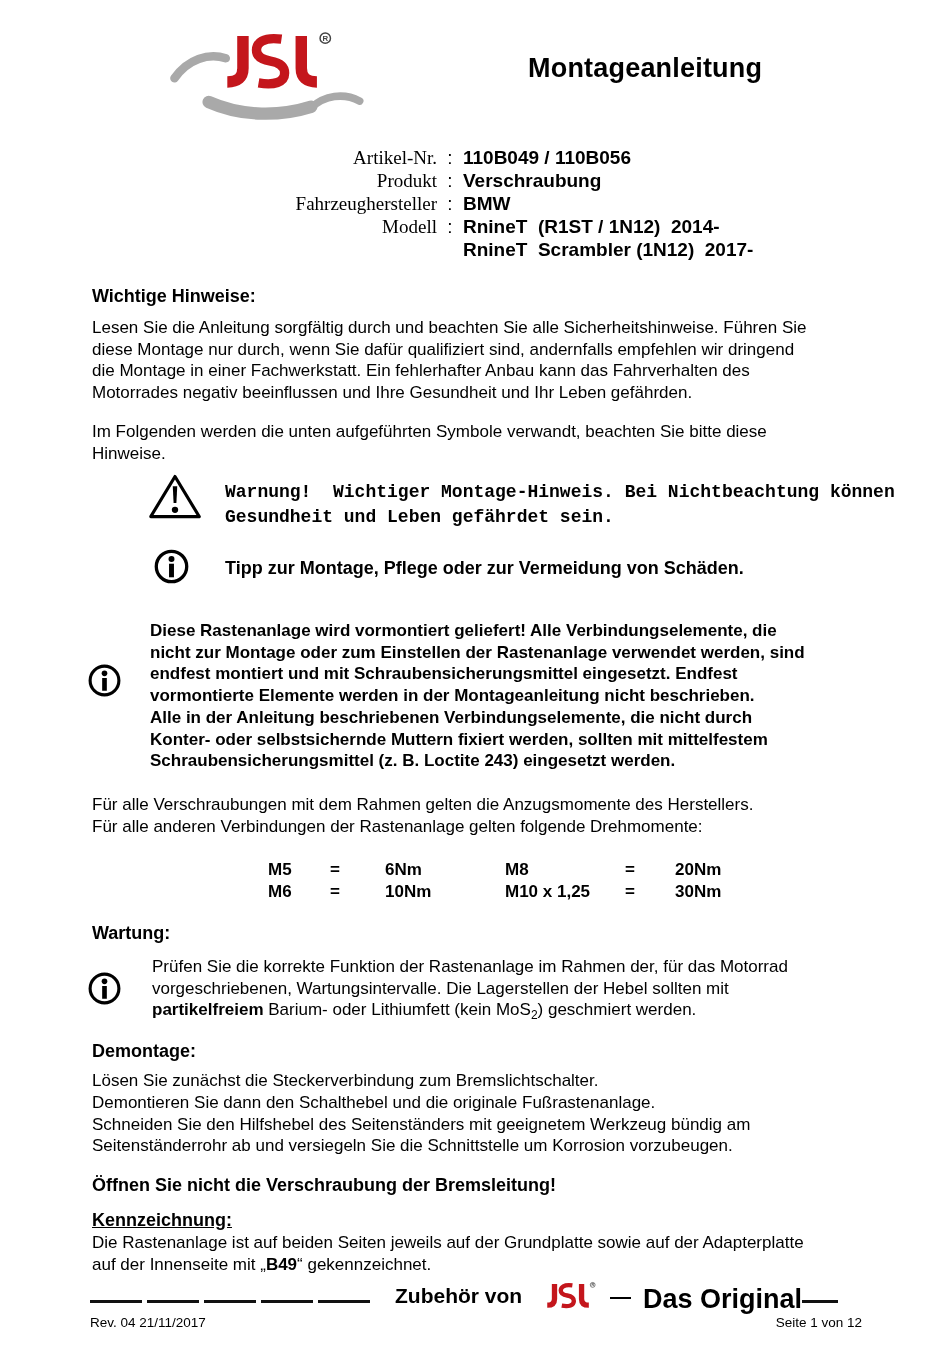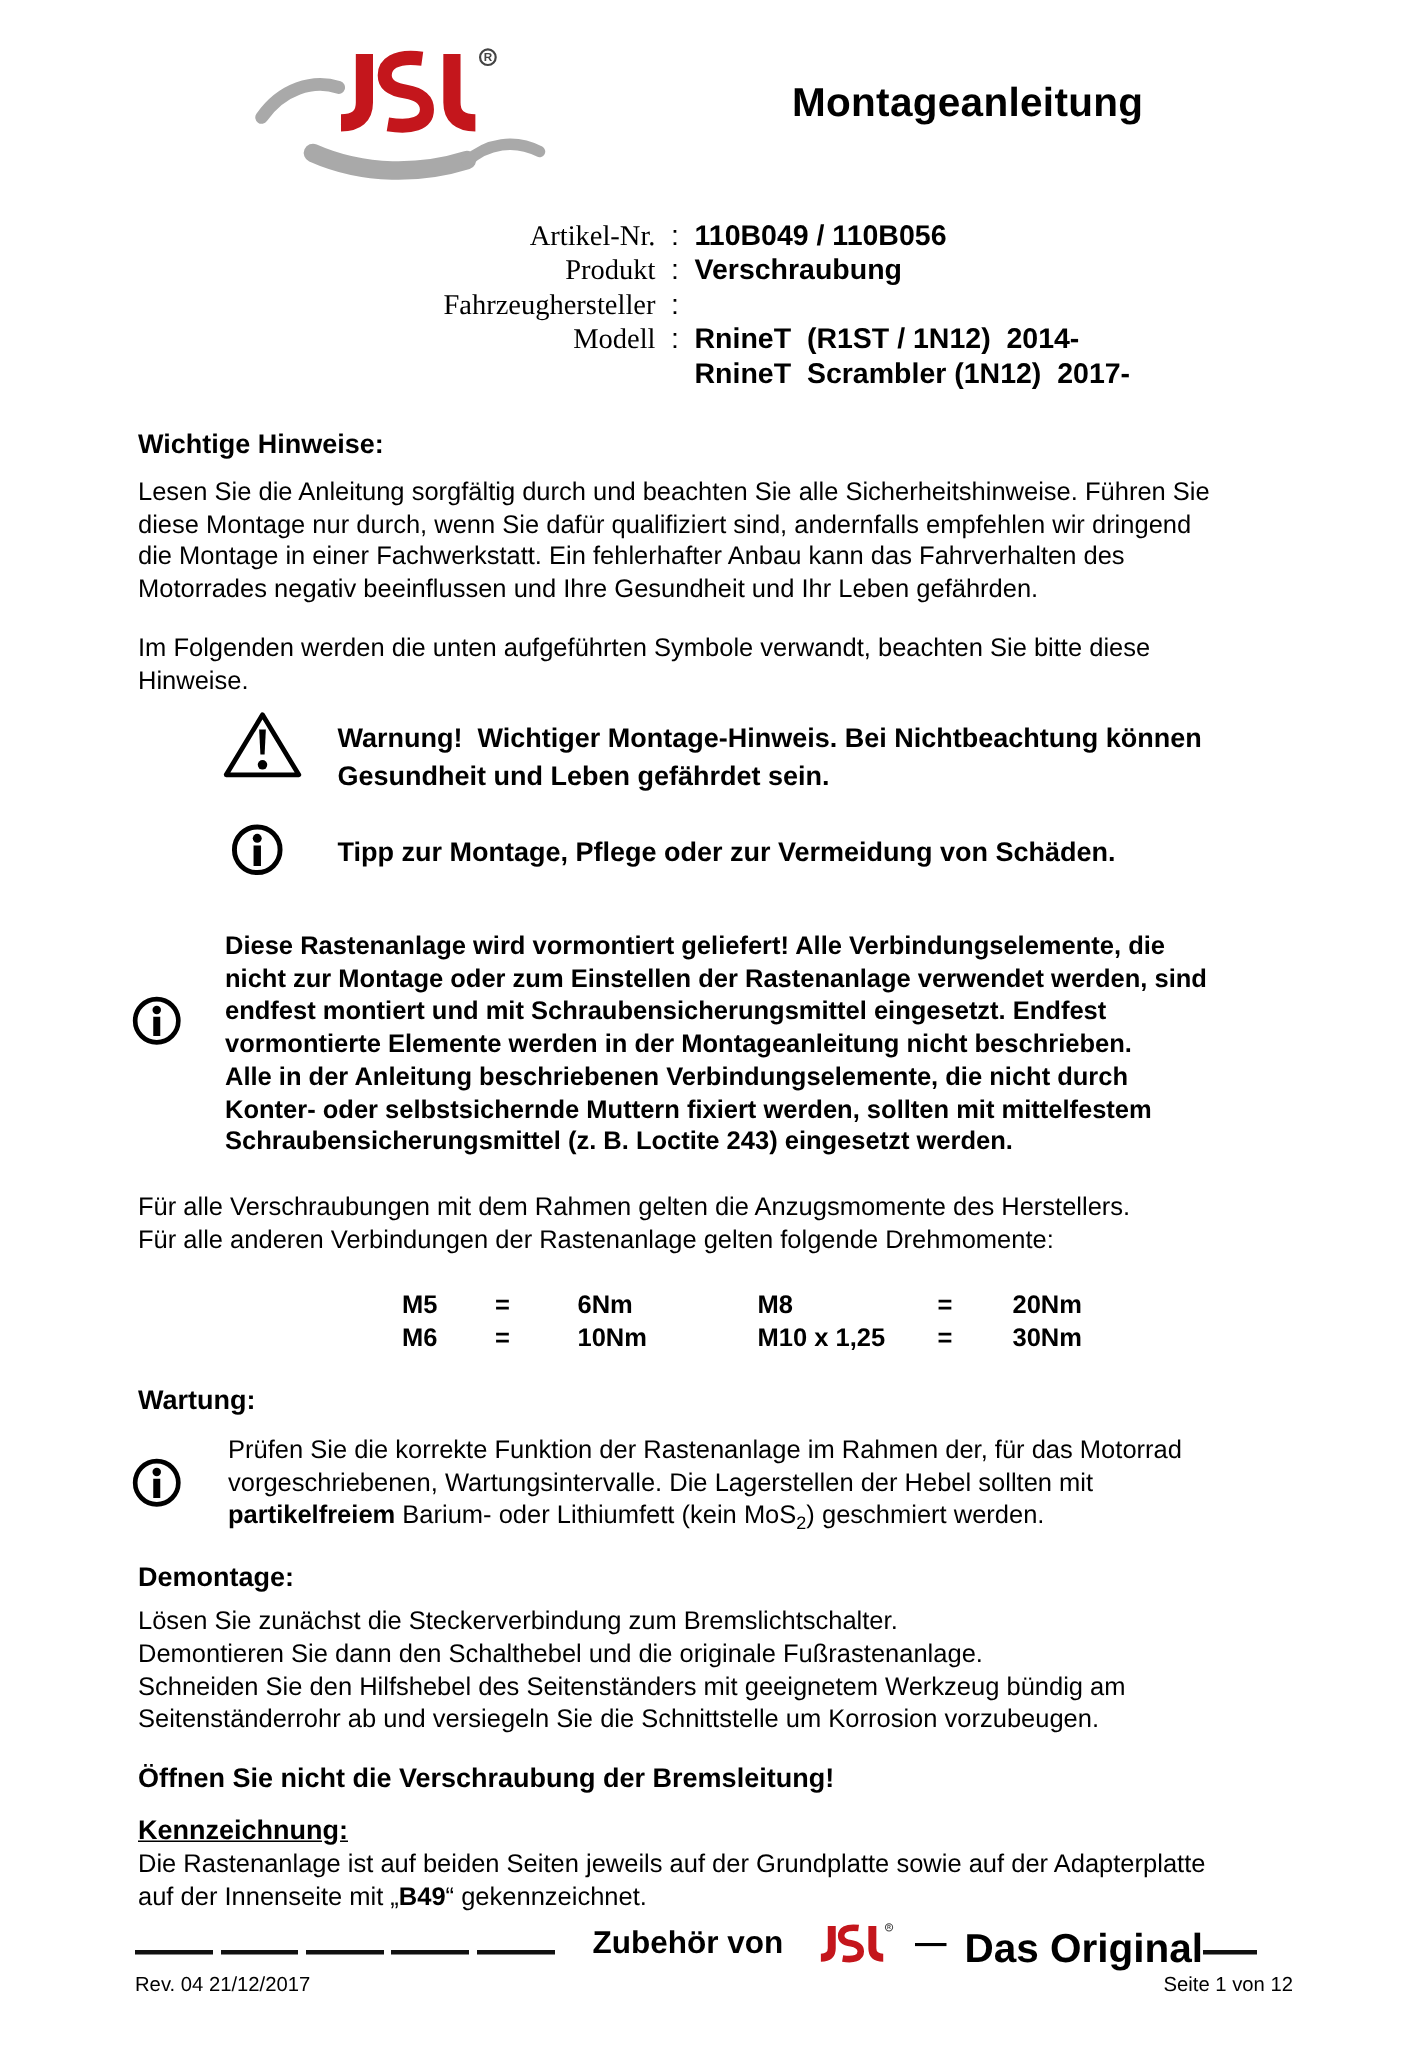--- a/index.html
+++ b/index.html
@@ -24,21 +24,21 @@
   .info-label { text-align:right; white-space:pre;font-family:Liberation Serif, serif; }
   .info-colon { text-align:center; }
   .info-value { font-weight:bold; white-space:pre; }
 
   
   #hinweise-heading { left:92px; top:286px; }
   #p1 { left:92px; top:317px; }
   #p2 { left:92px; top:421px; }
 
   #warn-icon { left:148px; top:473px; }
-  #warnung-text { left:225px; top:480px; }
+  #warnung-text { left:225px; top:480px;font-family:Liberation Mono, monospace; }
   #warnung-text .wline { white-space:pre; font-size:18px; line-height:25px; font-weight:bold; }
 
   #tipp-icon { left:153px; top:548px; }
   #tipp-text { left:225px; top:558px; font-size:18px; font-weight:bold; white-space:pre; }
 
   #vorm-icon { left:87px; top:663px; }
   #vormontiert { left:150px; top:620px; }
   #vormontiert .line { font-weight:bold; line-height:21.7px; }
 
   #torque-intro { left:92px; top:794px; }
@@ -106,20 +106,21 @@
       <span class="info-value">110B049 / 110B056</span>
     </div>
     <div class="info-row">
       <span class="info-label">Produkt</span>
       <span class="info-colon">:</span>
       <span class="info-value">Verschraubung</span>
     </div>
     <div class="info-row">
       <span class="info-label">Fahrzeughersteller</span>
       <span class="info-colon">:</span>
+      <span class="info-value">BMW</span>
     </div>
     <div class="info-row">
       <span class="info-label">Modell</span>
       <span class="info-colon">:</span>
       <span class="info-value">RnineT  (R1ST / 1N12)  2014-</span>
     </div>
     <div class="info-row">
       <span class="info-label"></span>
       <span class="info-colon"></span>
       <span class="info-value">RnineT  Scrambler (1N12)  2017-</span>
@@ -227,16 +228,16 @@
   <div class="abs" id="footer-rule-long"></div>
   <div class="abs" id="footer-zubehoer">Zubehör von</div>
   <div class="abs" id="footer-logo">
     <svg width="58" height="30" viewBox="0 0 120 62">
         <use href="#lsl-letters" width="120" height="62"></use>
       </svg>
   </div>
   <div class="abs" id="footer-dash">—</div>
   <div class="abs" id="footer-original">Das Original</div>
   <div class="abs" id="footer-rule-short"></div>
-  <div class="abs" id="footer-rev">Rev. 04 21/12/2017</div>
+  <div class="abs" id="footer-rev">Rev. 04 21/11/2017</div>
   <div class="abs" id="footer-page">Seite 1 von 12</div>
 
 </div>
 
 </body></html>

